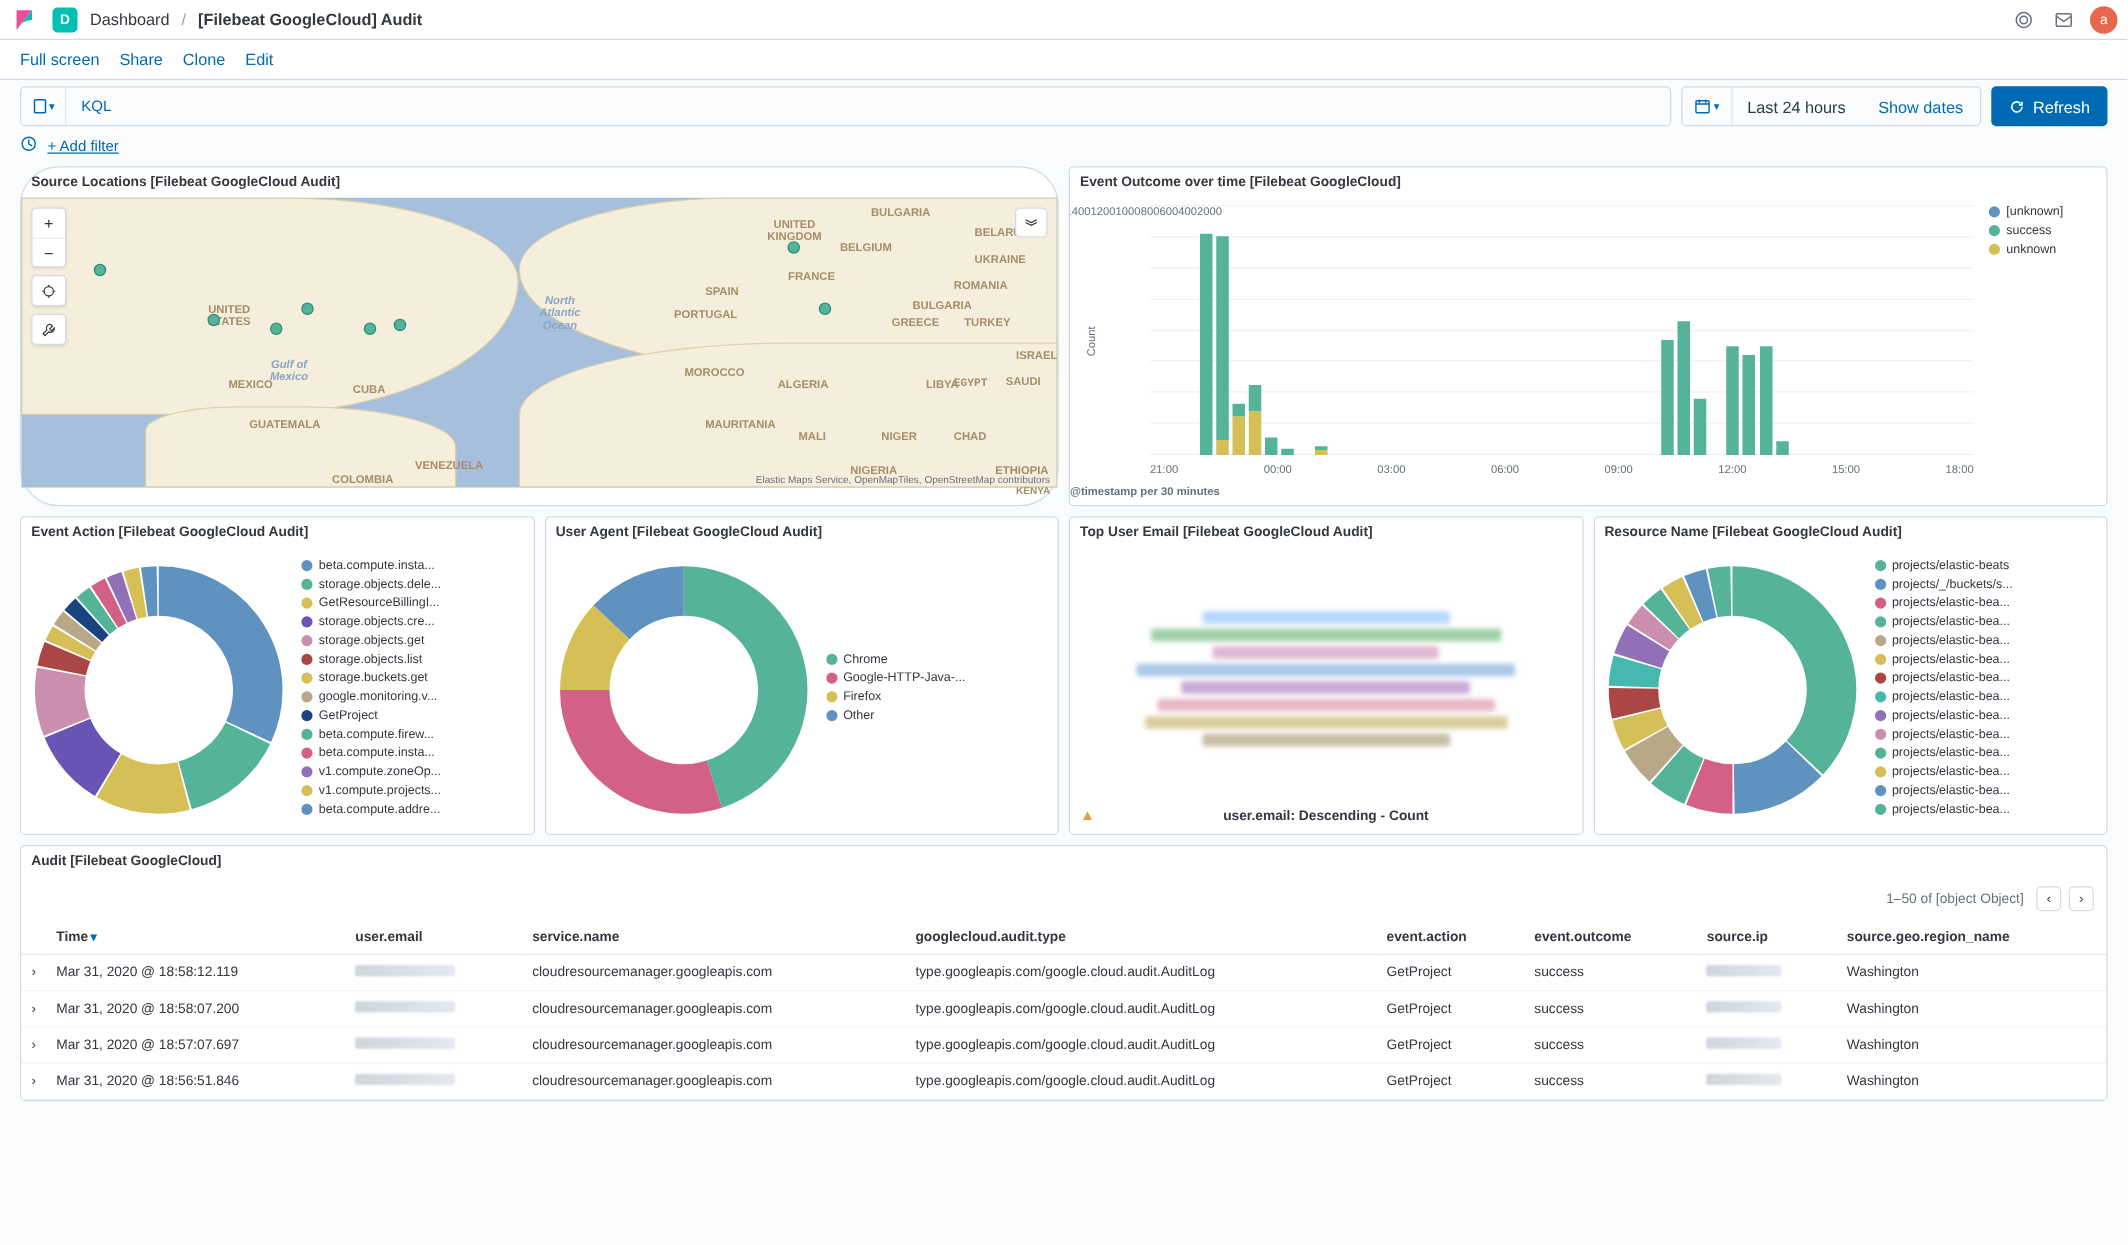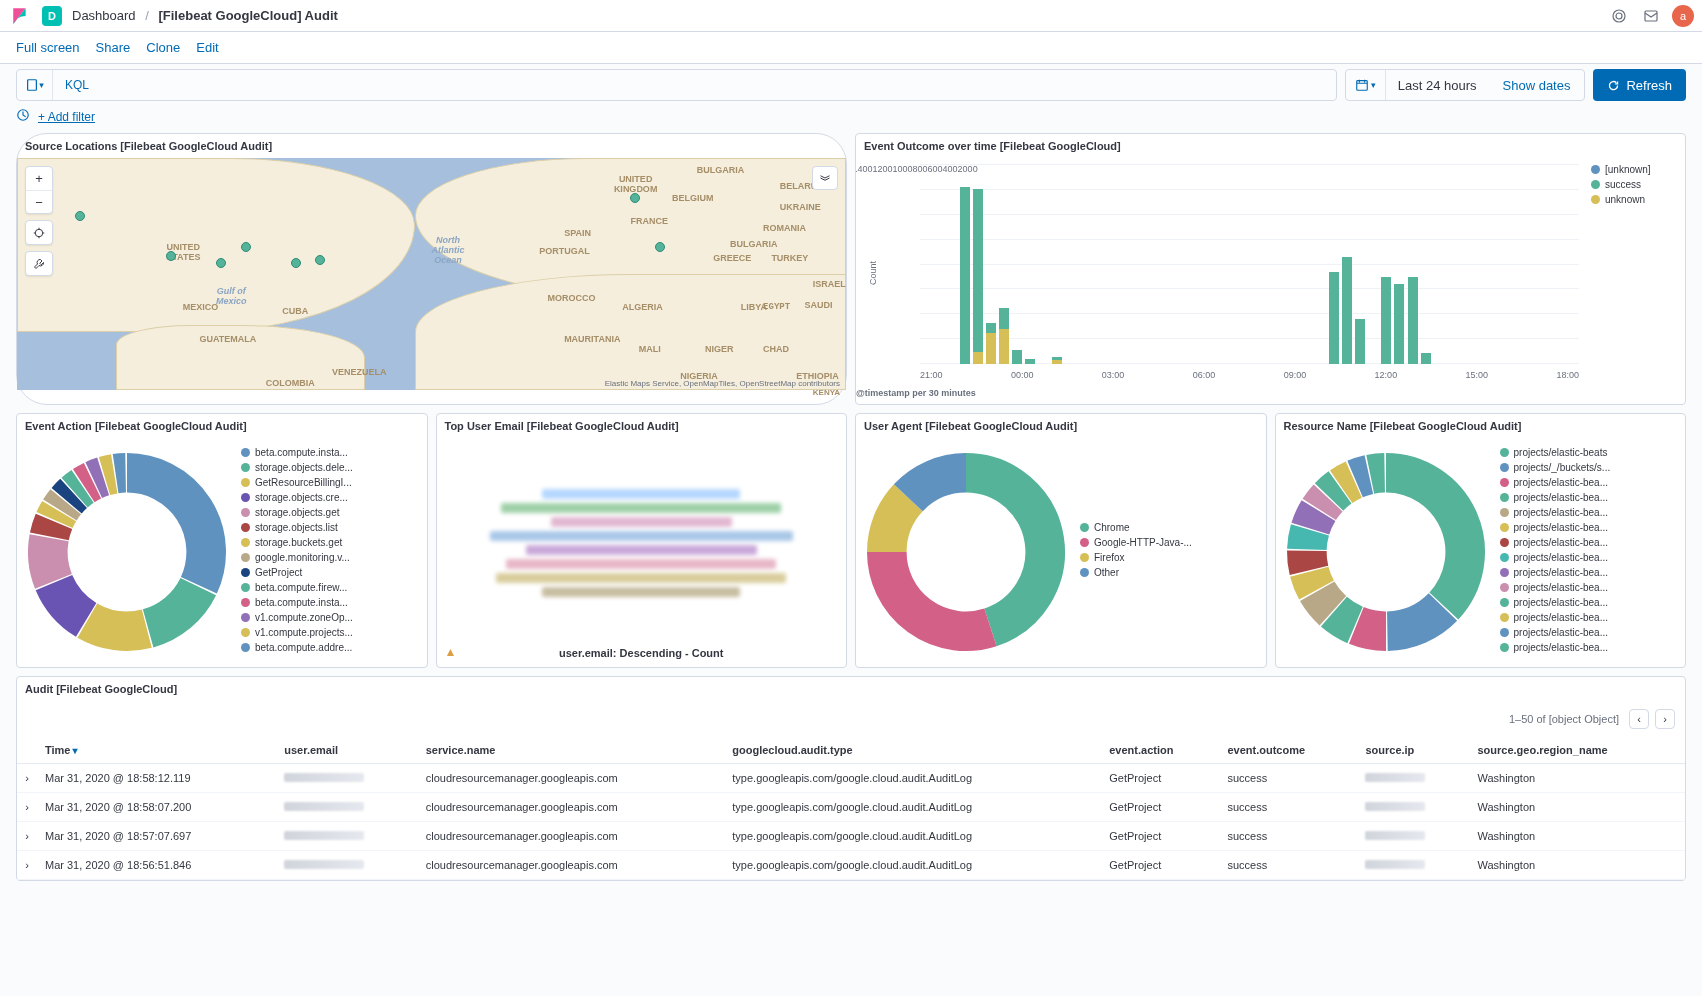--- a/index.html
+++ b/index.html
@@ -418,67 +418,67 @@
             <div class="legend-item">
               <span class="swatch" style="background:#6092c0"></span>
               <span>beta.compute.addre...</span>
             </div>
           </div>
     </div>
       </div>
   </div>
 
   <div class="panel p-donut">
+    <div class="panel-title">User Agent [Filebeat GoogleCloud Audit]</div>
+    <div class="panel-body">
+        <div class="donut-wrap">
+      <svg class="donut-svg" id="donut-agent" width="220" height="220" viewBox="0 0 100 100">
+            <path d="M 50 14 A 36 36 0 0 1 61.124611797498105 84.23803458662553" stroke="#54b399" stroke-width="18" fill="none"></path>
+            <path d="M 61.124611797498105 84.23803458662553 A 36 36 0 0 1 14 50.00000000000001" stroke="#d36086" stroke-width="18" fill="none"></path>
+            <path d="M 14 50.00000000000001 A 36 36 0 0 1 23.757129412829176 25.35630418656722" stroke="#d6bf57" stroke-width="18" fill="none"></path>
+            <path d="M 23.757129412829176 25.35630418656722 A 36 36 0 0 1 49.99999999999999 14" stroke="#6092c0" stroke-width="18" fill="none"></path>
+          </svg>
+      <div class="donut-legend" id="legend-agent">
+            <div class="legend-item">
+              <span class="swatch" style="background:#54b399"></span>
+              <span>Chrome</span>
+            </div>
+            <div class="legend-item">
+              <span class="swatch" style="background:#d36086"></span>
+              <span>Google-HTTP-Java-...</span>
+            </div>
+            <div class="legend-item">
+              <span class="swatch" style="background:#d6bf57"></span>
+              <span>Firefox</span>
+            </div>
+            <div class="legend-item">
+              <span class="swatch" style="background:#6092c0"></span>
+              <span>Other</span>
+            </div>
+          </div>
+    </div>
+      </div>
+  </div>
+
+  <div class="panel p-donut">
     <div class="panel-title">Top User Email [Filebeat GoogleCloud Audit]</div>
     <div class="panel-body">
       <div class="cloud-wrap">
         <div class="cloud-line" style="width:60%;background:#b5d7ff;"></div>
         <div class="cloud-line" style="width:85%;background:#9ed0a7;"></div>
         <div class="cloud-line" style="width:55%;background:#e2b7d1;"></div>
         <div class="cloud-line" style="width:92%;background:#a9c7e8;"></div>
         <div class="cloud-line" style="width:70%;background:#c9a8d9;"></div>
         <div class="cloud-line" style="width:82%;background:#e8b7c7;"></div>
         <div class="cloud-line" style="width:88%;background:#d9cd9c;"></div>
         <div class="cloud-line" style="width:60%;background:#c7bda1;"></div>
       </div>
       <div class="cloud-warn">▲</div>
       <div class="cloud-caption">user.email: Descending - Count</div>
     </div>
-  </div>
-
-  <div class="panel p-donut">
-    <div class="panel-title">User Agent [Filebeat GoogleCloud Audit]</div>
-    <div class="panel-body">
-        <div class="donut-wrap">
-      <svg class="donut-svg" id="donut-agent" width="220" height="220" viewBox="0 0 100 100">
-            <path d="M 50 14 A 36 36 0 0 1 61.124611797498105 84.23803458662553" stroke="#54b399" stroke-width="18" fill="none"></path>
-            <path d="M 61.124611797498105 84.23803458662553 A 36 36 0 0 1 14 50.00000000000001" stroke="#d36086" stroke-width="18" fill="none"></path>
-            <path d="M 14 50.00000000000001 A 36 36 0 0 1 23.757129412829176 25.35630418656722" stroke="#d6bf57" stroke-width="18" fill="none"></path>
-            <path d="M 23.757129412829176 25.35630418656722 A 36 36 0 0 1 49.99999999999999 14" stroke="#6092c0" stroke-width="18" fill="none"></path>
-          </svg>
-      <div class="donut-legend" id="legend-agent">
-            <div class="legend-item">
-              <span class="swatch" style="background:#54b399"></span>
-              <span>Chrome</span>
-            </div>
-            <div class="legend-item">
-              <span class="swatch" style="background:#d36086"></span>
-              <span>Google-HTTP-Java-...</span>
-            </div>
-            <div class="legend-item">
-              <span class="swatch" style="background:#d6bf57"></span>
-              <span>Firefox</span>
-            </div>
-            <div class="legend-item">
-              <span class="swatch" style="background:#6092c0"></span>
-              <span>Other</span>
-            </div>
-          </div>
-    </div>
-      </div>
   </div>
 
   <div class="panel p-donut">
     <div class="panel-title">Resource Name [Filebeat GoogleCloud Audit]</div>
     <div class="panel-body">
         <div class="donut-wrap">
       <svg class="donut-svg" id="donut-resource" width="220" height="220" viewBox="0 0 100 100">
             <path d="M 50 14 A 36 36 0 0 1 76.31049143656665 74.57148836286383" stroke="#54b399" stroke-width="18" fill="none"></path>
             <path d="M 75.87765261960546 75.02692739628712 A 36 36 0 0 1 50.6282866317422 85.99451702563009" stroke="#6092c0" stroke-width="18" fill="none"></path>
             <path d="M 50 86 A 36 36 0 0 1 36.52655860481798 83.38362438337987" stroke="#d36086" stroke-width="18" fill="none"></path>

